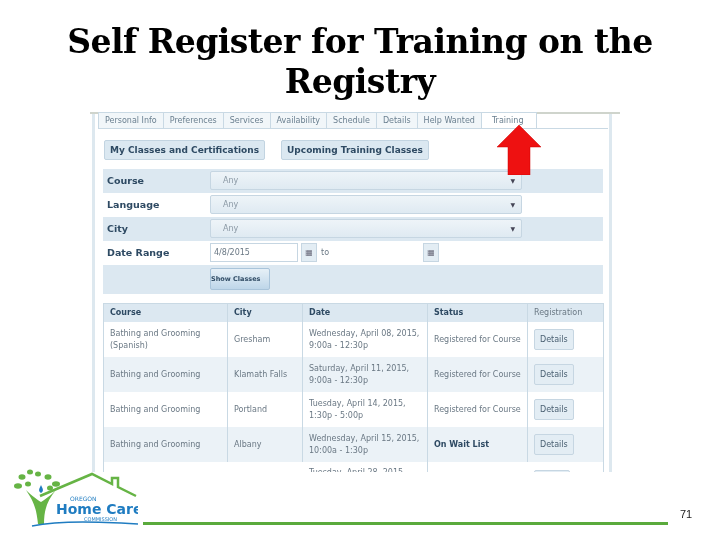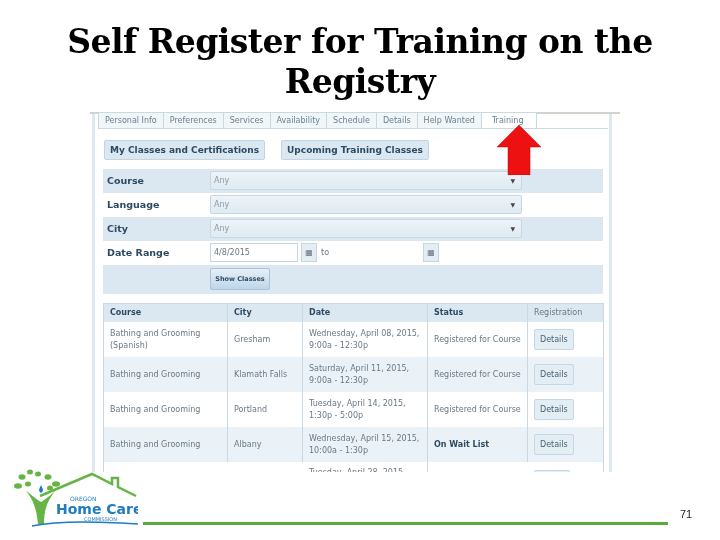--- a/index.html
+++ b/index.html
@@ -35,37 +35,37 @@
     color: #2e4a63; background: #dbe8f1; border: 1px solid #c2d4e1; border-radius: 2px;
   }
 
   .form { position: absolute; left: 13px; top: 57px; width: 500px; }
   .frow { position: relative; height: 24px; }
   .frow.shaded { background: #dce8f1; }
   .flabel { position: absolute; left: 4px; top: 0; line-height: 24px; font-size: 9.5px; font-weight: bold; color: #2e4a63; }
   .select {
     position: absolute; left: 107px; top: 2px; width: 312px; height: 19px;
     background: linear-gradient(#eef4f8, #dfeaf2); border: 1px solid #c6d6e2; border-radius: 2px;
-    font-size: 8px; line-height: 17px; color: #8a98a4; padding-left: 3px;
+    font-size: 8px; line-height: 17px; color: #8a98a4; padding-left: 12px;
   }
   .select .caret { position: absolute; right: 6px; top: 0; font-size: 6px; color: #445; }
   .dateinput {
     position: absolute; top: 2px; height: 19px; background: #fff; border: 1px solid #c6d6e2;
     font-size: 8px; line-height: 17px; color: #6a7884; padding-left: 3px;
   }
   .calbtn {
     position: absolute; top: 2px; width: 16px; height: 19px; background: #e3edf4; border: 1px solid #c6d6e2;
     font-size: 8px; text-align: center; line-height: 17px; color: #667;
   }
   .to { position: absolute; left: 218px; top: 0; line-height: 24px; font-size: 8px; color: #6a7884; }
   .frow.btnrow { height: 29px; }
   .showbtn {
     position: absolute; left: 107px; top: 3px; width: 60px; height: 22px;
     background: linear-gradient(#e6f0f7, #bed6e9); border: 1px solid #a9c4da; border-radius: 2px;
-    font-size: 6.5px; font-weight: bold; color: #2e4a63; text-align: center; line-height: 20px;
+    font-size: 6.5px; font-weight: bold; color: #2e4a63; text-align: left; line-height: 20px;
   }
 
   .table { position: absolute; left: 13px; top: 191px; width: 501px; border: 1px solid #c9d9e4; border-bottom: none; }
   .trow { display: flex; }
   .cell {
     font-size: 8px; color: #6a7884; padding: 0 6px; display: flex; align-items: center;
     border-right: 1px solid #c9d9e4; line-height: 12px;
   }
   .cell:last-child { border-right: none; }
   .thead .cell { height: 18px; font-weight: bold; color: #2e4a63; background: #dce8f1; }

